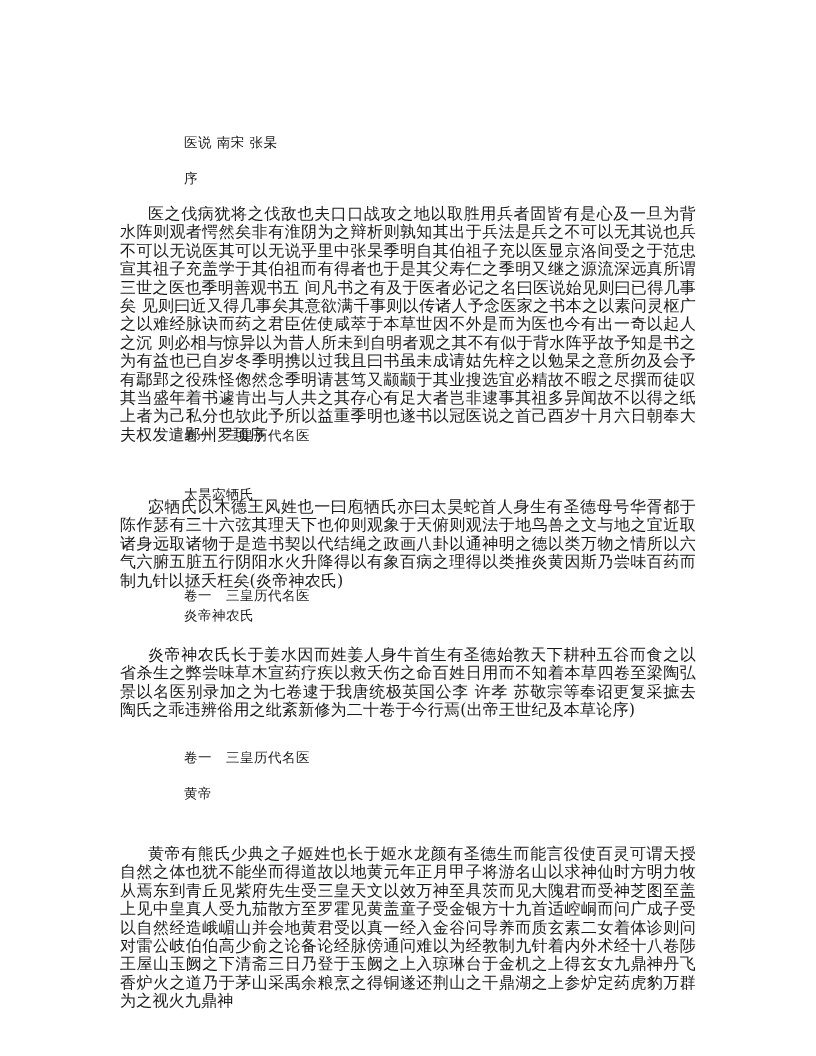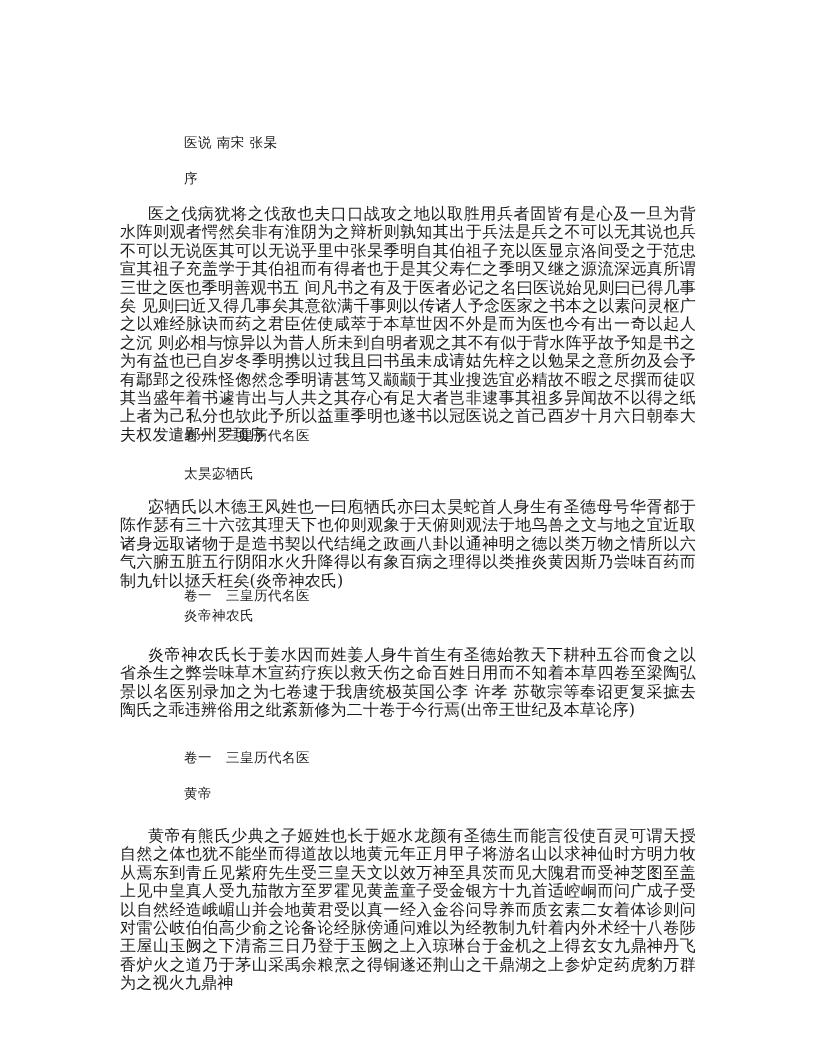--- a/index.html
+++ b/index.html
@@ -12,23 +12,23 @@
 </style>
 </head>
 <body>
 
 <div class="page">
   <div class="heading" style="top:133px">医说 南宋 张杲</div>
   <div class="heading" style="top:169px">序</div>
   <div class="para" style="top:205px">医之伐病犹将之伐敌也夫口口战攻之地以取胜用兵者固皆有是心及一旦为背水阵则观者愕然矣非有淮阴为之辩析则孰知其出于兵法是兵之不可以无其说也兵不可以无说医其可以无说乎里中张杲季明自其伯祖子充以医显京洛间受之于范忠宣其祖子充盖学于其伯祖而有得者也于是其父寿仁之季明又继之源流深远真所谓三世之医也季明善观书五 间凡书之有及于医者必记之名曰医说始见则曰已得几事矣 见则曰近又得几事矣其意欲满千事则以传诸人予念医家之书本之以素问灵枢广之以难经脉诀而药之君臣佐使咸萃于本草世因不外是而为医也今有出一奇以起人之沉 则必相与惊异以为昔人所未到自明者观之其不有似于背水阵乎故予知是书之为有益也已自岁冬季明携以过我且曰书虽未成请姑先梓之以勉杲之意所勿及会予有鄢郢之役殊怪偬然念季明请甚笃又颛颛于其业搜选宜必精故不暇之尽撰而徒叹其当盛年着书遽肯出与人共之其存心有足大者岂非逮事其祖多异闻故不以得之纸上者为己私分也欤此予所以益重季明也遂书以冠医说之首己酉岁十月六日朝奉大夫权发遣郢州罗顼序</div>
 
   <div class="heading" style="top:426px">卷一　三皇历代名医</div>
-  <div class="heading" style="top:464px">太昊宓牺氏</div>
+  <div class="heading" style="top:485px">太昊宓牺氏</div>
   <div class="para" style="top:498px">宓牺氏以木德王风姓也一曰庖牺氏亦曰太昊蛇首人身生有圣德母号华胥都于陈作瑟有三十六弦其理天下也仰则观象于天俯则观法于地鸟兽之文与地之宜近取诸身远取诸物于是造书契以代结绳之政画八卦以通神明之德以类万物之情所以六气六腑五脏五行阴阳水火升降得以有象百病之理得以类推炎黄因斯乃尝味百药而制九针以拯夭枉矣(炎帝神农氏)</div>
 
   <div class="heading" style="top:586px">卷一　三皇历代名医</div>
   <div class="heading" style="top:606px">炎帝神农氏</div>
   <div class="para" style="top:646px">炎帝神农氏长于姜水因而姓姜人身牛首生有圣德始教天下耕种五谷而食之以省杀生之弊尝味草木宣药疗疾以救夭伤之命百姓日用而不知着本草四卷至梁陶弘景以名医别录加之为七卷逮于我唐统极英国公李 许孝 苏敬宗等奉诏更复采摭去陶氏之乖违辨俗用之纰紊新修为二十卷于今行焉(出帝王世纪及本草论序)</div>
 
   <div class="heading" style="top:748px">卷一　三皇历代名医</div>
   <div class="heading" style="top:784px">黄帝</div>
-  <div class="para" style="top:827px">黄帝有熊氏少典之子姬姓也长于姬水龙颜有圣德生而能言役使百灵可谓天授自然之体也犹不能坐而得道故以地黄元年正月甲子将游名山以求神仙时方明力牧从焉东到青丘见紫府先生受三皇天文以效万神至具茨而见大隗君而受神芝图至盖上见中皇真人受九茄散方至罗霍见黄盖童子受金银方十九首适崆峒而问广成子受以自然经造峨嵋山并会地黄君受以真一经入金谷问导养而质玄素二女着体诊则问对雷公岐伯伯高少俞之论备论经脉傍通问难以为经教制九针着内外术经十八卷陟王屋山玉阙之下清斋三日乃登于玉阙之上入琼琳台于金机之上得玄女九鼎神丹飞香炉火之道乃于茅山采禹余粮烹之得铜遂还荆山之干鼎湖之上参炉定药虎豹万群为之视火九鼎神</div>
+  <div class="para" style="top:845px">黄帝有熊氏少典之子姬姓也长于姬水龙颜有圣德生而能言役使百灵可谓天授自然之体也犹不能坐而得道故以地黄元年正月甲子将游名山以求神仙时方明力牧从焉东到青丘见紫府先生受三皇天文以效万神至具茨而见大隗君而受神芝图至盖上见中皇真人受九茄散方至罗霍见黄盖童子受金银方十九首适崆峒而问广成子受以自然经造峨嵋山并会地黄君受以真一经入金谷问导养而质玄素二女着体诊则问对雷公岐伯伯高少俞之论备论经脉傍通问难以为经教制九针着内外术经十八卷陟王屋山玉阙之下清斋三日乃登于玉阙之上入琼琳台于金机之上得玄女九鼎神丹飞香炉火之道乃于茅山采禹余粮烹之得铜遂还荆山之干鼎湖之上参炉定药虎豹万群为之视火九鼎神</div>
 </div>
 
 </body></html>

